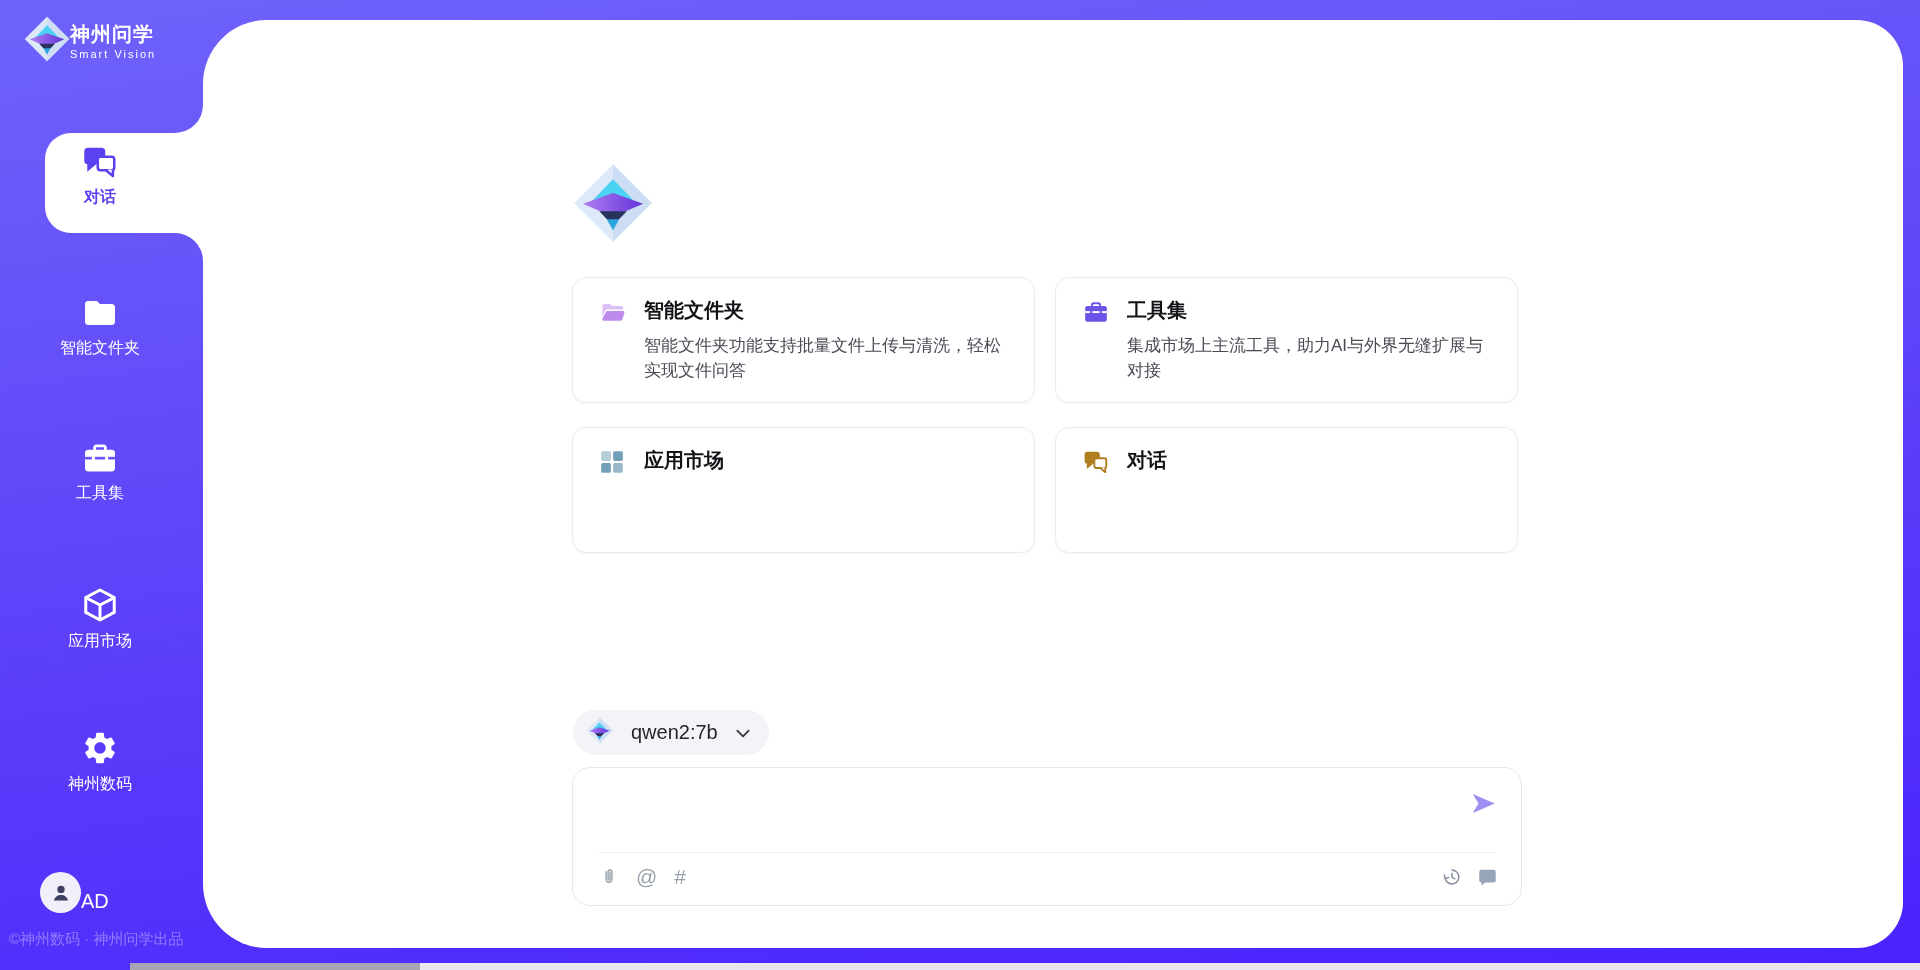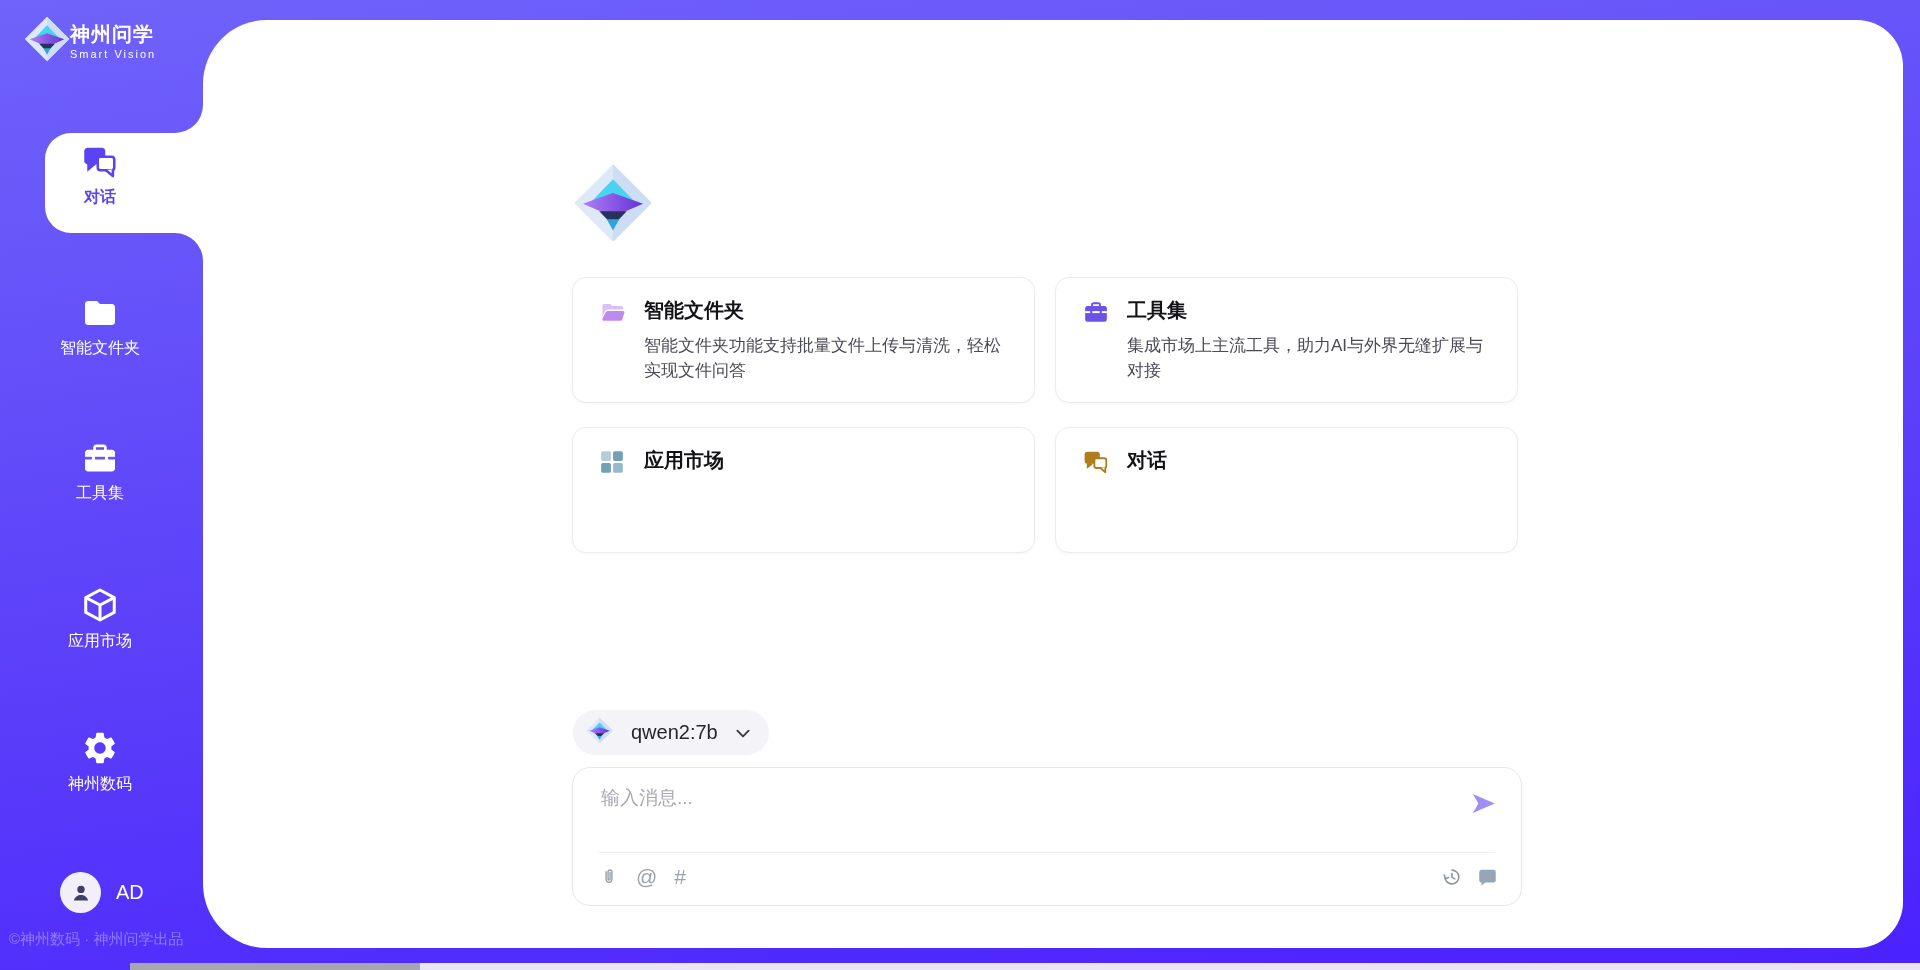--- a/index.html
+++ b/index.html
@@ -44,21 +44,21 @@
 
   .nav-item{
     position:absolute; left:30px; width:140px;
     display:flex; flex-direction:column; align-items:center; gap:7px;
     cursor:pointer; z-index:2;
   }
   .nav-item .nav-label{font-size:16px; color:#ffffff; font-weight:500; white-space:nowrap;}
   .nav-item.active .nav-label{color:var(--accent); font-weight:600;}
   .nav-item svg{display:block;}
 
-  .user-row{position:absolute; left:60px; top:872px; display:flex; align-items:center; gap:15px; cursor:pointer;}
+  .user-row{position:absolute; left:40px; top:872px; display:flex; align-items:flex-end; cursor:pointer;}
   .avatar{width:41px; height:41px; border-radius:50%; background:#f3effa; display:flex; align-items:center; justify-content:center;}
   .user-name{color:#fff; font-size:20px; font-weight:500;}
   .copyright{position:absolute; left:9px; top:930px; color:rgba(255,255,255,.35); font-size:15px; white-space:nowrap;}
 
   
   .greeting{position:absolute; left:573px; top:163px; display:flex; align-items:center; gap:24px;}
   .greeting h1{font-size:30px; font-weight:700; color:#0c0c10; letter-spacing:.5px;}
 
   
   .cards{
@@ -302,21 +302,20 @@
     </span>
     <span class="model-label">qwen2:7b</span>
     <span>
       <svg width="14" height="9" viewBox="0 0 12 8" fill="none" stroke="#3a3a42" stroke-width="1.7" stroke-linecap="round" stroke-linejoin="round">
         <polyline points="1,1.5 6,6.5 11,1.5"></polyline>
       </svg>
     </span>
   </div>
 
   <div class="composer">
-    <textarea placeholder="输入消息..." style=""></textarea>
 
     <button class="send-btn">
       <svg width="27" height="27" viewBox="0 0 24 24">
         <path d="M2.5 3.5 L22 12 L2.5 20.5 L7.5 12 Z" fill="#a18ef2"></path>
       </svg>
     </button>
 
     <div class="composer-divider"></div>
 
     <div class="composer-toolbar">

